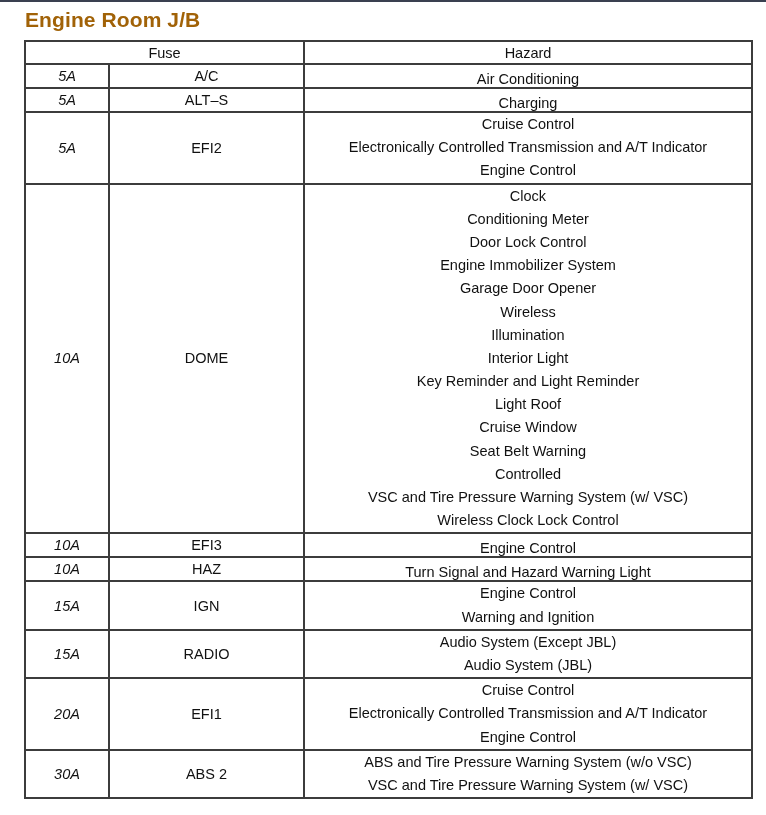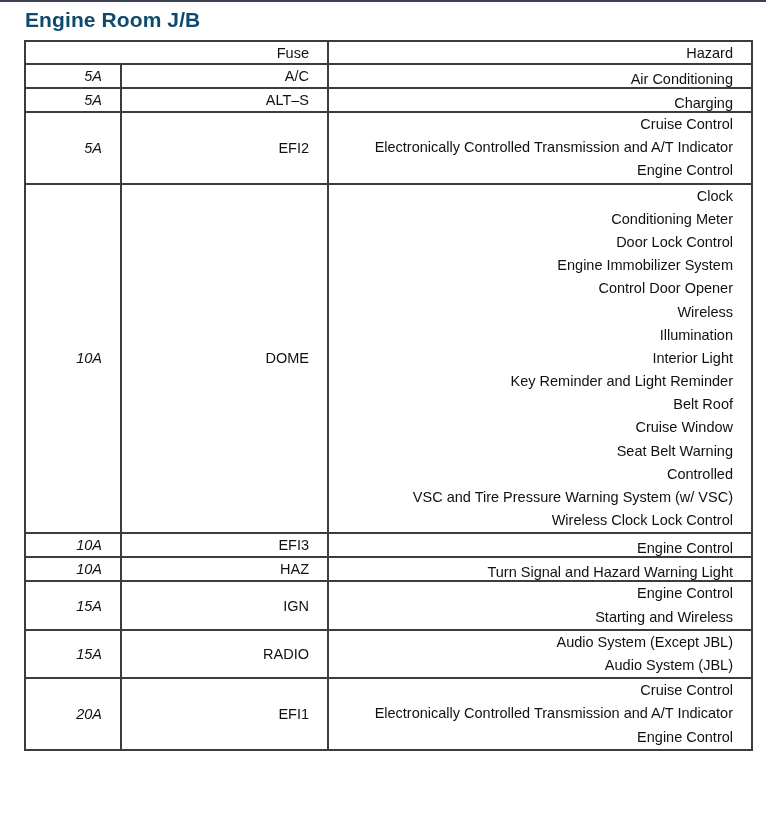--- a/index.html
+++ b/index.html
@@ -1,24 +1,24 @@
 <!DOCTYPE html>
 <html><head>
 <meta charset="utf-8">
 <style>
   html, body { margin: 0; padding: 0; background: #ffffff; }
   body { width: 766px; height: 815px; position: relative; overflow: hidden;
          font-family: "Liberation Sans", sans-serif; color: #111; }
   .topline { position: absolute; left: 0; top: 0; width: 766px; height: 2px; background: #3a4050; }
   .title { position: absolute; left: 25px; top: 8px; font-size: 21px; font-weight: bold;
-           font-family: "Liberation Sans", sans-serif; color: #0c4a6e; letter-spacing: 0.1px; }
+           font-family: "Liberation Sans", sans-serif; color: #a16207; letter-spacing: 0.1px; }
   table.fuse { position: absolute; left: 24px; top: 40px; width: 729px;
                border-collapse: collapse; font-size: 14.5px; }
-  table.fuse td, table.fuse th { border: 2px solid #3c3c3c; padding: 0 18px; vertical-align: middle;
-               font-weight: normal; text-align: right; }
+  table.fuse td, table.fuse th { border: 2px solid #3c3c3c; padding: 0 12px; vertical-align: middle;
+               font-weight: normal; text-align: center; }
   table.fuse th { height: 21px; }
   th.fuse-h { text-align: center; }
   td.amp { width: 58px; font-style: italic; }
   td.name { width: 169px; }
   td.sys { padding-top: 1px; padding-bottom: 1px; }
   .line { display: block; height: 23.2px; line-height: 23.2px; white-space: nowrap; }
   tr.single td { height: 22px; }
   tr.single .line { height: 16px; line-height: 22px; }
 </style>
 </head>
@@ -59,26 +59,26 @@
         </td>
       </tr>
       <tr>
         <td class="amp">10A</td>
         <td class="name">DOME</td>
         <td class="sys">
           <span class="line">Clock</span>
           <span class="line">Conditioning Meter</span>
           <span class="line">Door Lock Control</span>
           <span class="line">Engine Immobilizer System</span>
-          <span class="line">Control Door Opener</span>
+          <span class="line">Garage Door Opener</span>
           <span class="line">Wireless</span>
           <span class="line">Illumination</span>
           <span class="line">Interior Light</span>
           <span class="line">Key Reminder and Light Reminder</span>
-          <span class="line">Belt Roof</span>
+          <span class="line">Light Roof</span>
           <span class="line">Cruise Window</span>
           <span class="line">Seat Belt Warning</span>
           <span class="line">Controlled</span>
           <span class="line">VSC and Tire Pressure Warning System (w/ VSC)</span>
           <span class="line">Wireless Clock Lock Control</span>
         </td>
       </tr>
       <tr class="single">
         <td class="amp">10A</td>
         <td class="name">EFI3</td>
@@ -91,34 +91,42 @@
         <td class="name">HAZ</td>
         <td class="sys">
           <span class="line">Turn Signal and Hazard Warning Light</span>
         </td>
       </tr>
       <tr>
         <td class="amp">15A</td>
         <td class="name">IGN</td>
         <td class="sys">
           <span class="line">Engine Control</span>
-          <span class="line">Starting and Wireless</span>
+          <span class="line">Warning and Ignition</span>
         </td>
       </tr>
       <tr>
         <td class="amp">15A</td>
         <td class="name">RADIO</td>
         <td class="sys">
           <span class="line">Audio System (Except JBL)</span>
           <span class="line">Audio System (JBL)</span>
         </td>
       </tr>
       <tr>
         <td class="amp">20A</td>
         <td class="name">EFI1</td>
         <td class="sys">
           <span class="line">Cruise Control</span>
           <span class="line">Electronically Controlled Transmission and A/T Indicator</span>
           <span class="line">Engine Control</span>
         </td>
       </tr>
+      <tr>
+        <td class="amp">30A</td>
+        <td class="name">ABS 2</td>
+        <td class="sys">
+          <span class="line">ABS and Tire Pressure Warning System (w/o VSC)</span>
+          <span class="line">VSC and Tire Pressure Warning System (w/ VSC)</span>
+        </td>
+      </tr>
     </tbody>
 </table>
 
 </body></html>

